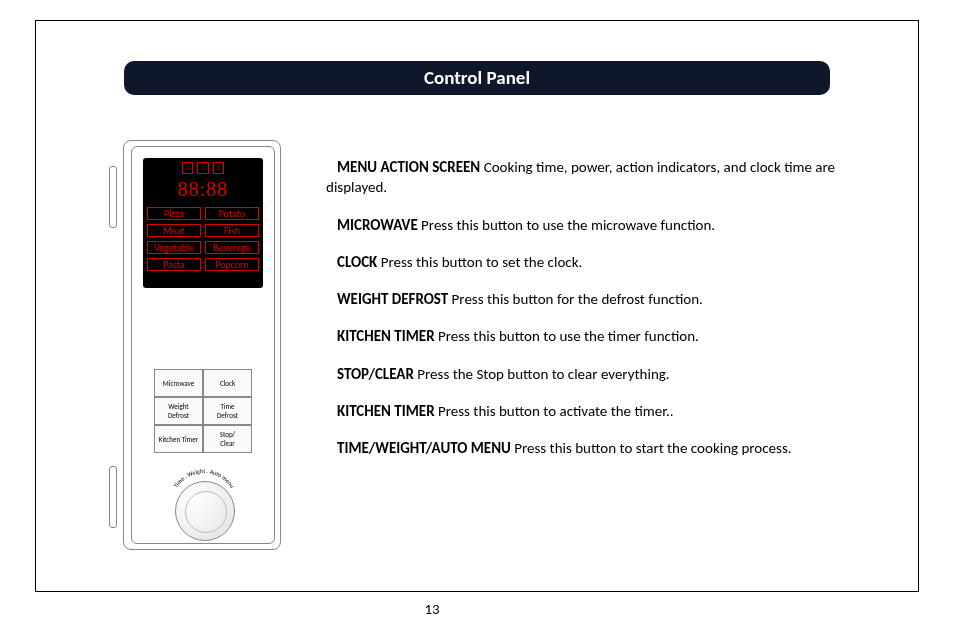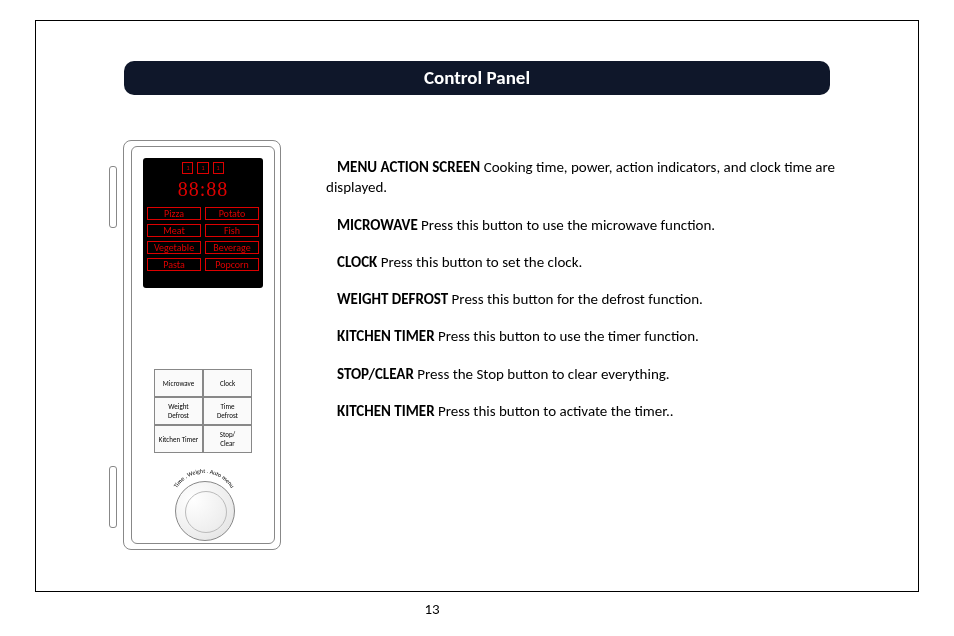--- a/index.html
+++ b/index.html
@@ -205,17 +205,18 @@
   </div>
 
   <div class="desc-block">
     <p><span class="bold">MENU ACTION SCREEN</span><span> Cooking time, power, action indicators, and clock time are displayed.</span></p>
     <p><span class="bold">MICROWAVE</span><span>  Press this button to use the microwave function.</span></p>
     <p><span class="bold">CLOCK</span><span> Press this button to set the clock.</span></p>
     <p><span class="bold">WEIGHT DEFROST</span><span> Press this button for the defrost function.</span></p>
     <p><span class="bold">KITCHEN TIMER</span><span> Press this button to use the timer function.</span></p>
     <p><span class="bold">STOP/CLEAR</span><span> Press the Stop button to clear everything.</span></p>
     <p><span class="bold">KITCHEN TIMER</span><span> Press this button to activate the timer..</span></p>
+    <p><span class="bold">TIME/WEIGHT/AUTO MENU</span><span> Press this button to start the cooking process.</span></p>
   </div>
 
 </div>
 
 <div class="page-num">13</div>
 
 </body></html>

